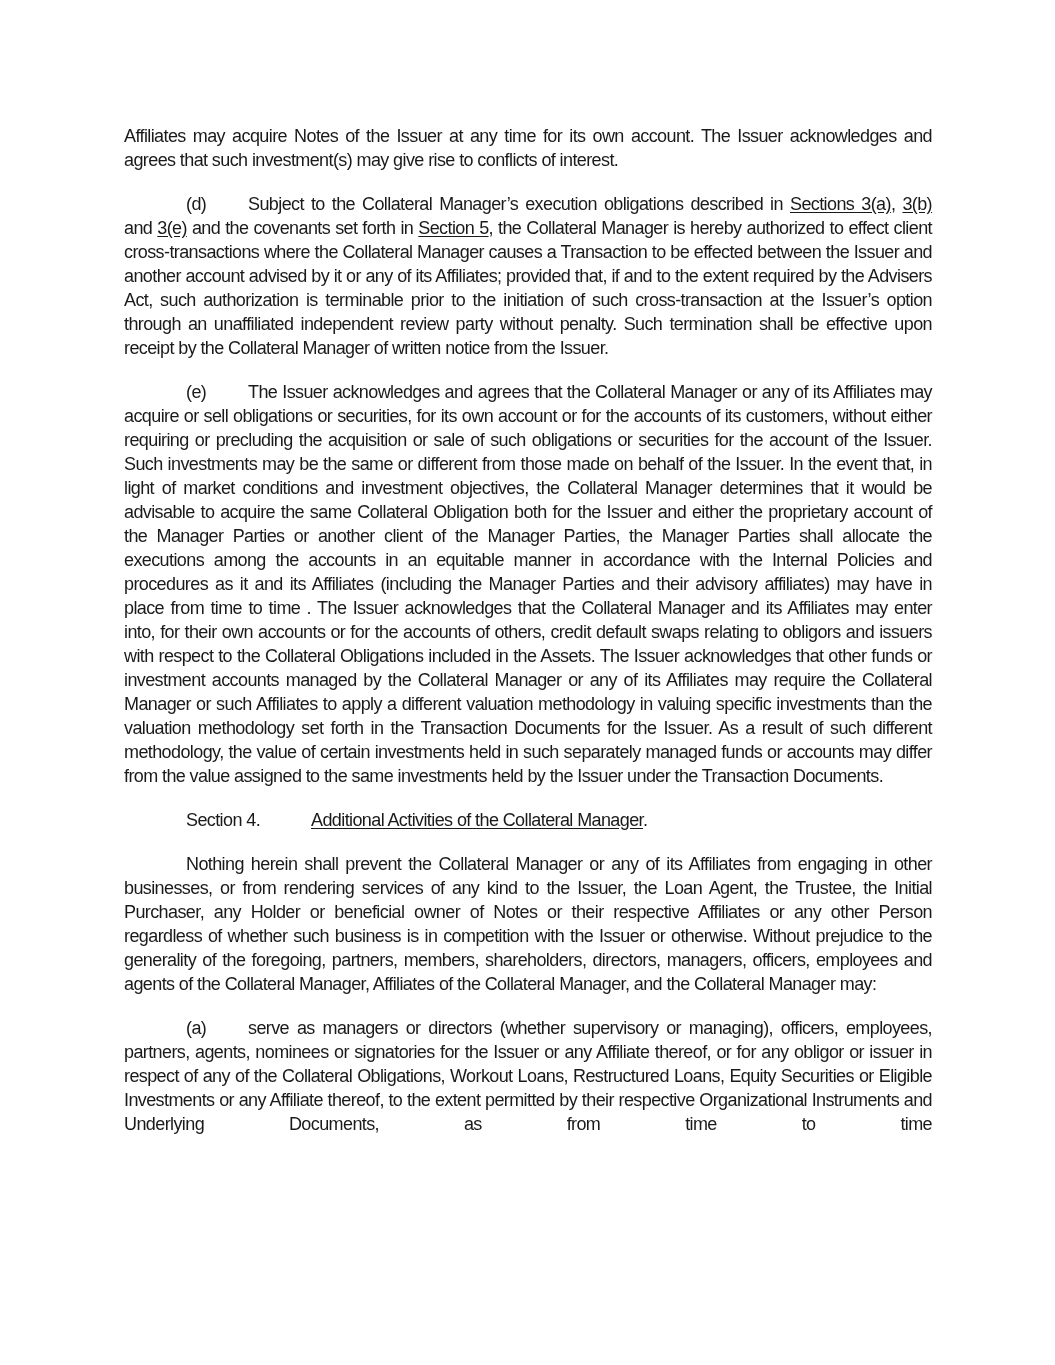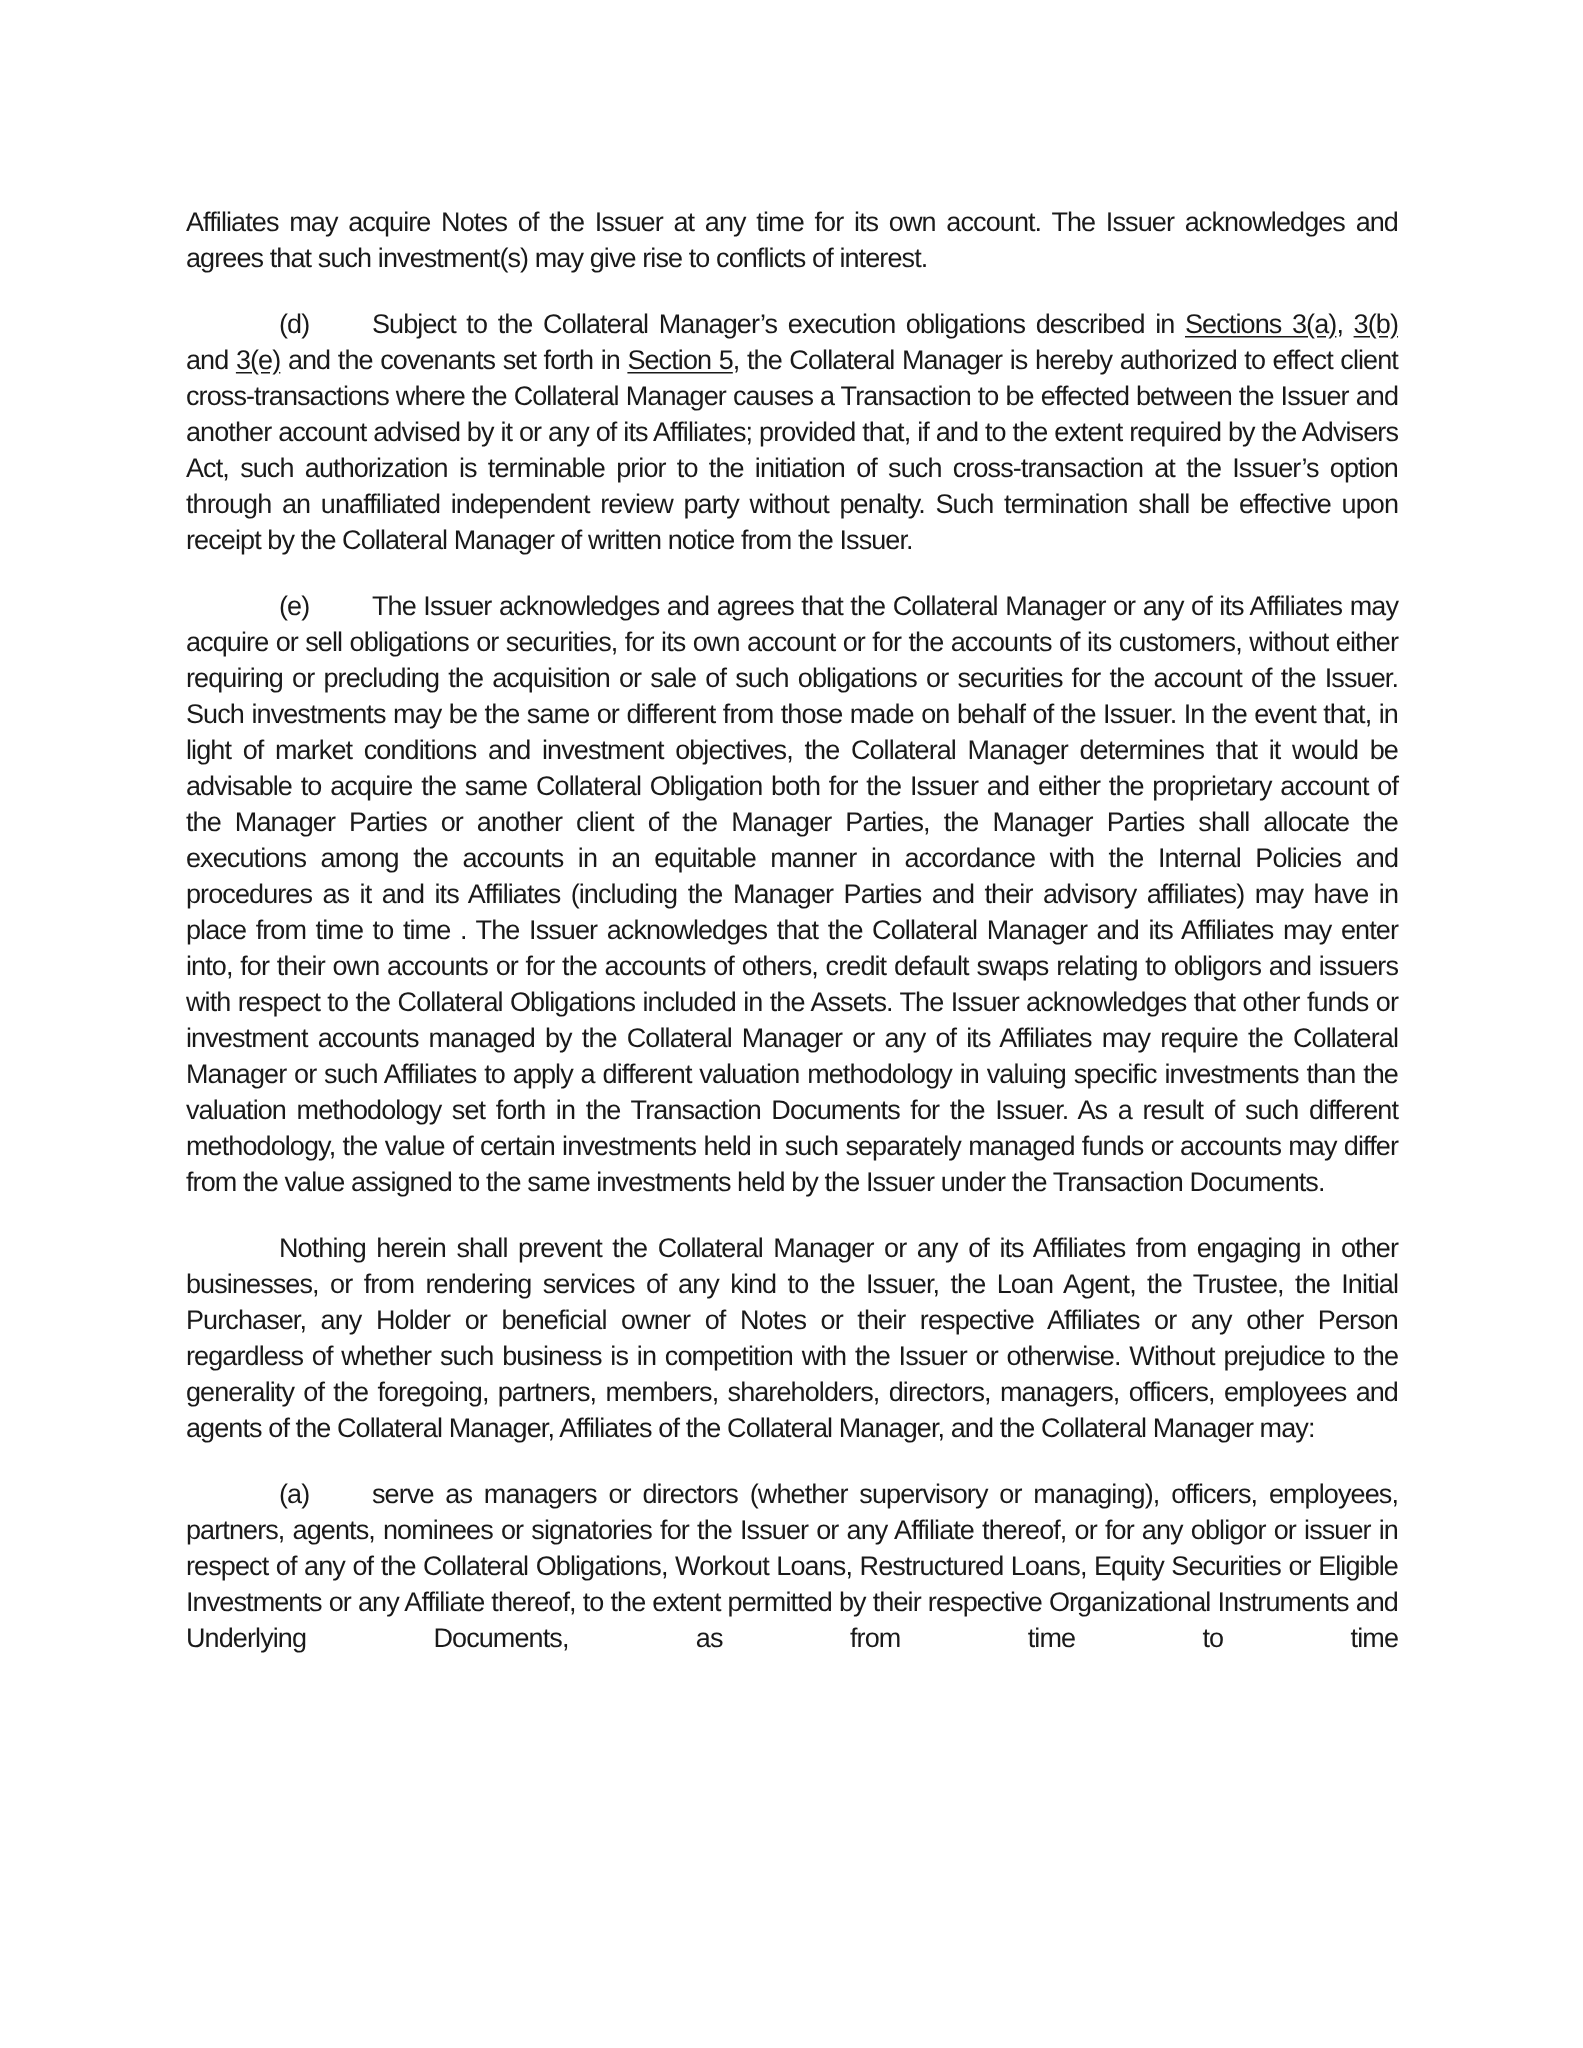--- a/index.html
+++ b/index.html
@@ -3,21 +3,21 @@
 <meta charset="utf-8">
 <style>
   html, body { margin: 0; padding: 0; background: #ffffff; }
   body { width: 1055px; height: 1365px; position: relative; overflow: hidden; }
   .page {
     position: absolute; left: 124px; top: 124px; width: 808px;
     font-family: "Liberation Sans", sans-serif;
     font-size: 18px; line-height: 24px; color: #1a1a1a;
     letter-spacing: -0.6px;
   }
-  .page p { margin: 12px 0 20px 0; text-align: justify; text-align-last: left; }
+  .page p { margin: 0 0 20px 0; text-align: justify; text-align-last: left; }
   .indent { text-indent: 62px; }
   .label { display: inline-block; width: 62px; text-indent: 0; }
   u { text-underline-offset: 2px; }
   .heading { margin: 0 0 20px 0; padding-left: 62px; }
   .heading .sec { display: inline-block; width: 125px; }
 </style>
 </head>
 <body>
 
 <div class="page">
@@ -27,20 +27,23 @@
   </p>
 
   <p class="indent">
     <span class="label">(d)</span><span>Subject to the Collateral Manager’s execution obligations described in </span><u>Sections 3(a)</u><span>, </span><u>3(b)</u><span> and </span><u>3(e)</u><span> and the covenants set forth in </span><u>Section 5</u><span>, the Collateral Manager is hereby authorized to effect client cross-transactions where the Collateral Manager causes a Transaction to be effected between the Issuer and another account advised by it or any of its Affiliates; provided that, if and to the extent required by the Advisers Act, such authorization is terminable prior to the initiation of such cross-transaction at the Issuer’s option through an unaffiliated independent review party without penalty.  Such termination shall be effective upon receipt by the Collateral Manager of written notice from the Issuer.</span>
   </p>
 
   <p class="indent">
     <span class="label">(e)</span><span>The Issuer acknowledges and agrees that the Collateral Manager or any of its Affiliates may acquire or sell obligations or securities, for its own account or for the accounts of its customers, without either requiring or precluding the acquisition or sale of such obligations or securities for the account of the Issuer.  Such investments may be the same or different from those made on behalf of the Issuer.  In the event that, in light of market conditions and investment objectives, the Collateral Manager determines that it would be advisable to acquire the same Collateral Obligation both for the Issuer and either the proprietary account of the Manager Parties or another client of the Manager Parties, the Manager Parties shall allocate the executions among the accounts in an equitable manner in accordance with the Internal Policies and procedures as it and its Affiliates (including the Manager Parties and their advisory affiliates) may have in place from time to time .  The Issuer acknowledges that the Collateral Manager and its Affiliates may enter into, for their own accounts or for the accounts of others, credit default swaps relating to obligors and issuers with respect to the Collateral Obligations included in the Assets.  The Issuer acknowledges that other funds or investment accounts managed by the Collateral Manager or any of its Affiliates may require the Collateral Manager or such Affiliates to apply a different valuation methodology in valuing specific investments than the valuation methodology set forth in the Transaction Documents for the Issuer.  As a result of such different methodology, the value of certain investments held in such separately managed funds or accounts may differ from the value assigned to the same investments held by the Issuer under the Transaction Documents.</span>
   </p>
 
+  <div class="heading">
+    <span class="sec">Section 4.</span><u>Additional Activities of the Collateral Manager</u><span>.</span>
+  </div>
 
   <p class="indent">
     <span>Nothing herein shall prevent the Collateral Manager or any of its Affiliates from engaging in other businesses, or from rendering services of any kind to the Issuer, the Loan Agent, the Trustee, the Initial Purchaser, any Holder or beneficial owner of Notes or their respective Affiliates or any other Person regardless of whether such business is in competition with the Issuer or otherwise.  Without prejudice to the generality of the foregoing, partners, members, shareholders, directors, managers, officers, employees and agents of the Collateral Manager, Affiliates of the Collateral Manager, and the Collateral Manager may:</span>
   </p>
 
   <p class="indent" style="text-align-last: justify;">
     <span class="label">(a)</span><span>serve as managers or directors (whether supervisory or managing), officers, employees, partners, agents, nominees or signatories for the Issuer or any Affiliate thereof, or for any obligor or issuer in respect of any of the Collateral Obligations, Workout Loans, Restructured Loans, Equity Securities or Eligible Investments or any Affiliate thereof, to the extent permitted by their respective Organizational Instruments and Underlying Documents, as from time to time</span>
   </p>
 
 </div>

